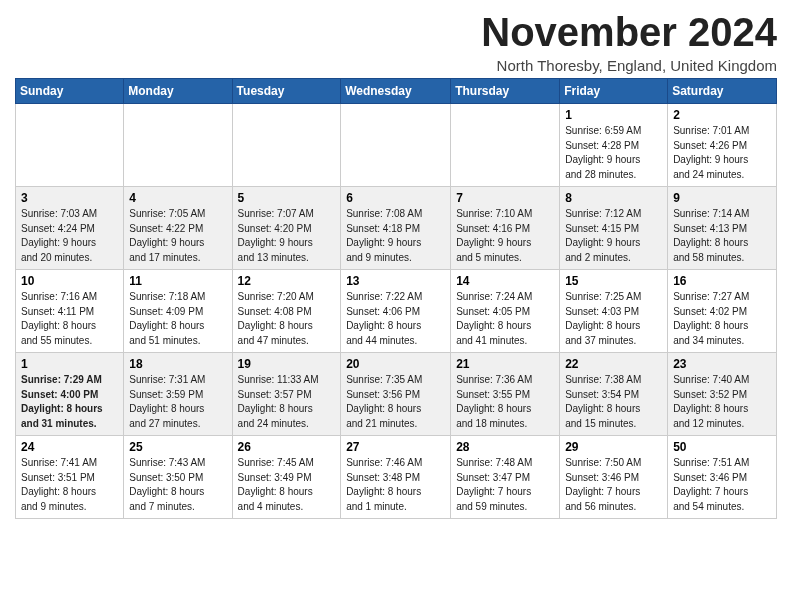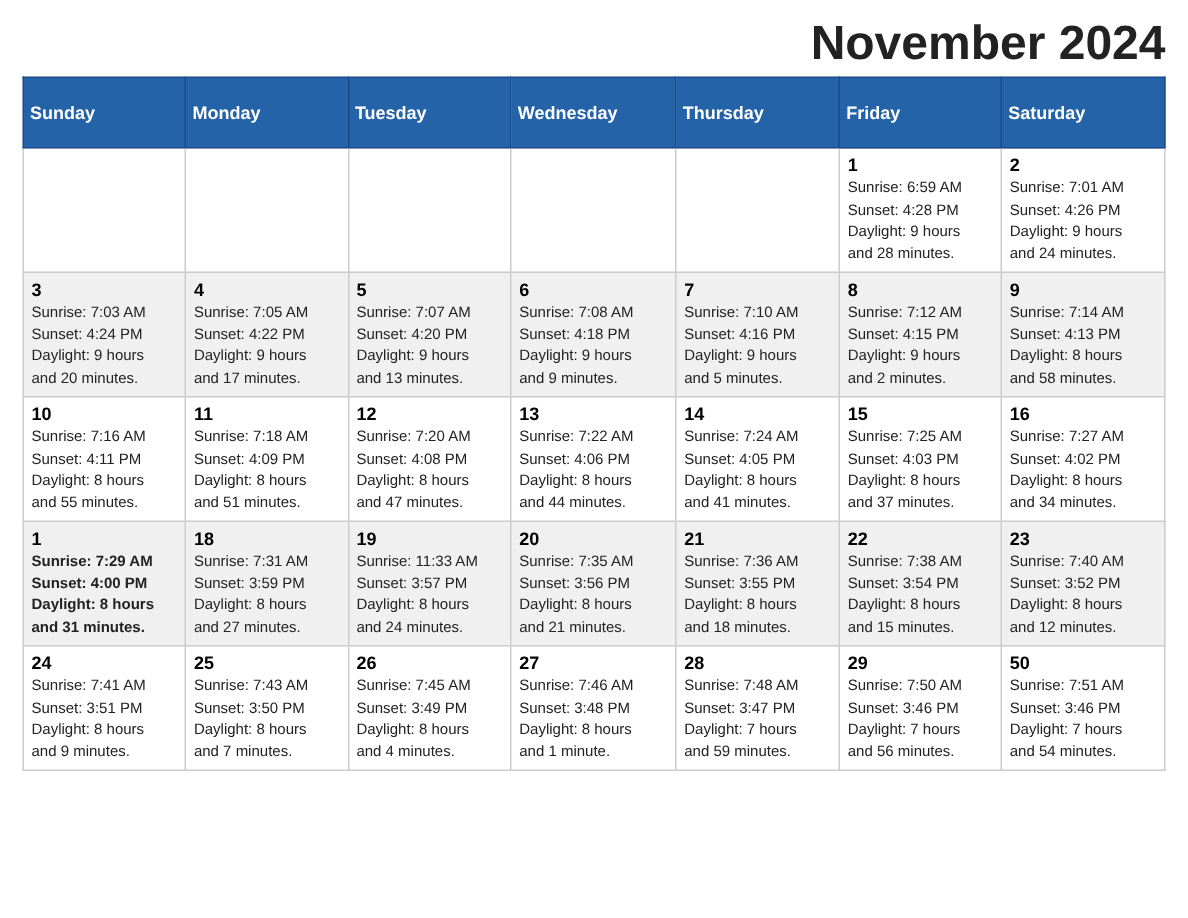--- a/index.html
+++ b/index.html
@@ -30,40 +30,40 @@
     .logo-blue { color: #2563a8; }
     .logo-icon {
       width: 28px;
       height: 28px;
       margin-left: 2px;
     }
     .title-block {
       text-align: right;
     }
     .month-title {
-      font-size: 32px;
+      font-size: 40px;
       font-weight: bold;
       color: #222;
     }
     .location-title {
       font-size: 15px;
       color: #444;
       margin-top: 2px;
     }
     table {
       width: 100%;
       border-collapse: collapse;
       font-size: 10.5px;
     }
     thead tr {
       background-color: #2563a8;
       color: #fff;
     }
     thead th {
-      padding: 16px 4px;
+      padding: 5px 4px;
       text-align: left;
       font-size: 12px;
       font-weight: bold;
       border: 1px solid #1a4a8a;
     }
     tbody tr {
       background: #fff;
     }
     tbody tr.alt-row {
       background: #f0f0f0;
@@ -92,20 +92,21 @@
 </head>
 <body>
 
 <div class="header-area">
   <div class="logo">
     <div>
     </div>
   </div>
   <div class="title-block">
     <div class="month-title">November 2024</div>
+    <div class="location-title">North Thoresby, England, United Kingdom</div>
   </div>
 </div>
 
 <table>
   <thead>
     <tr>
     <th>Sunday</th>
         <th>Monday</th>
         <th>Tuesday</th>
         <th>Wednesday</th>

